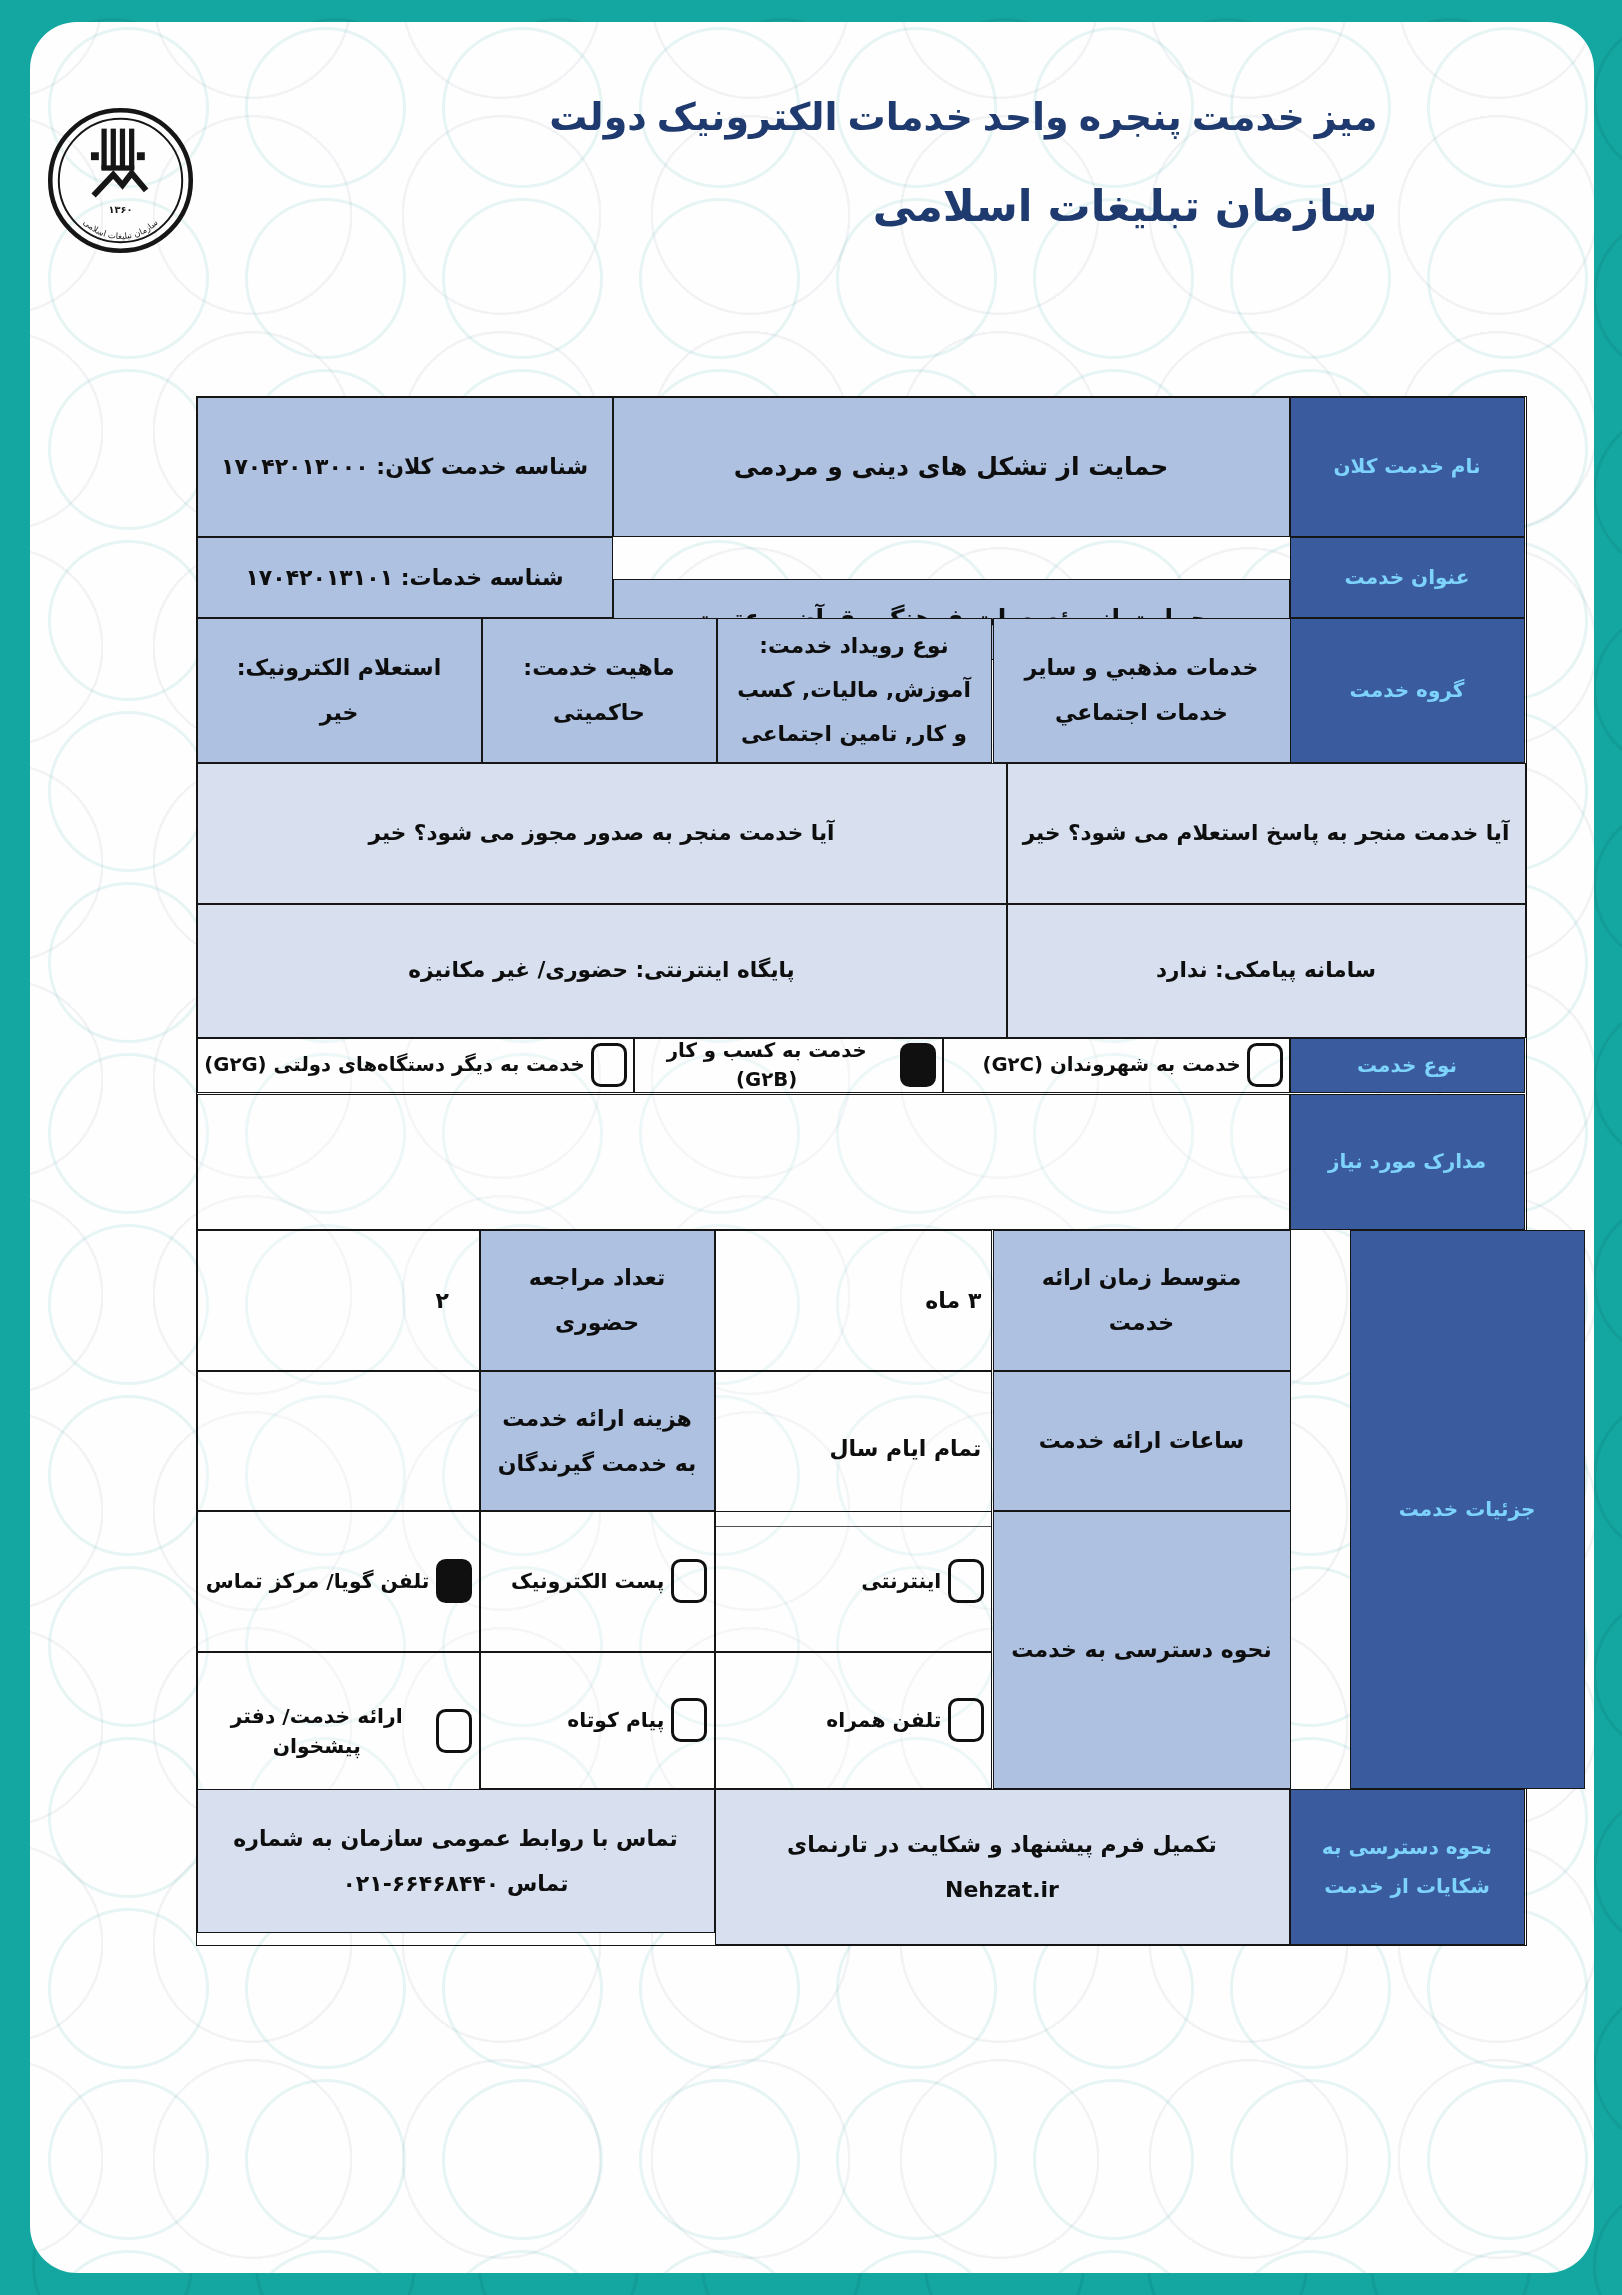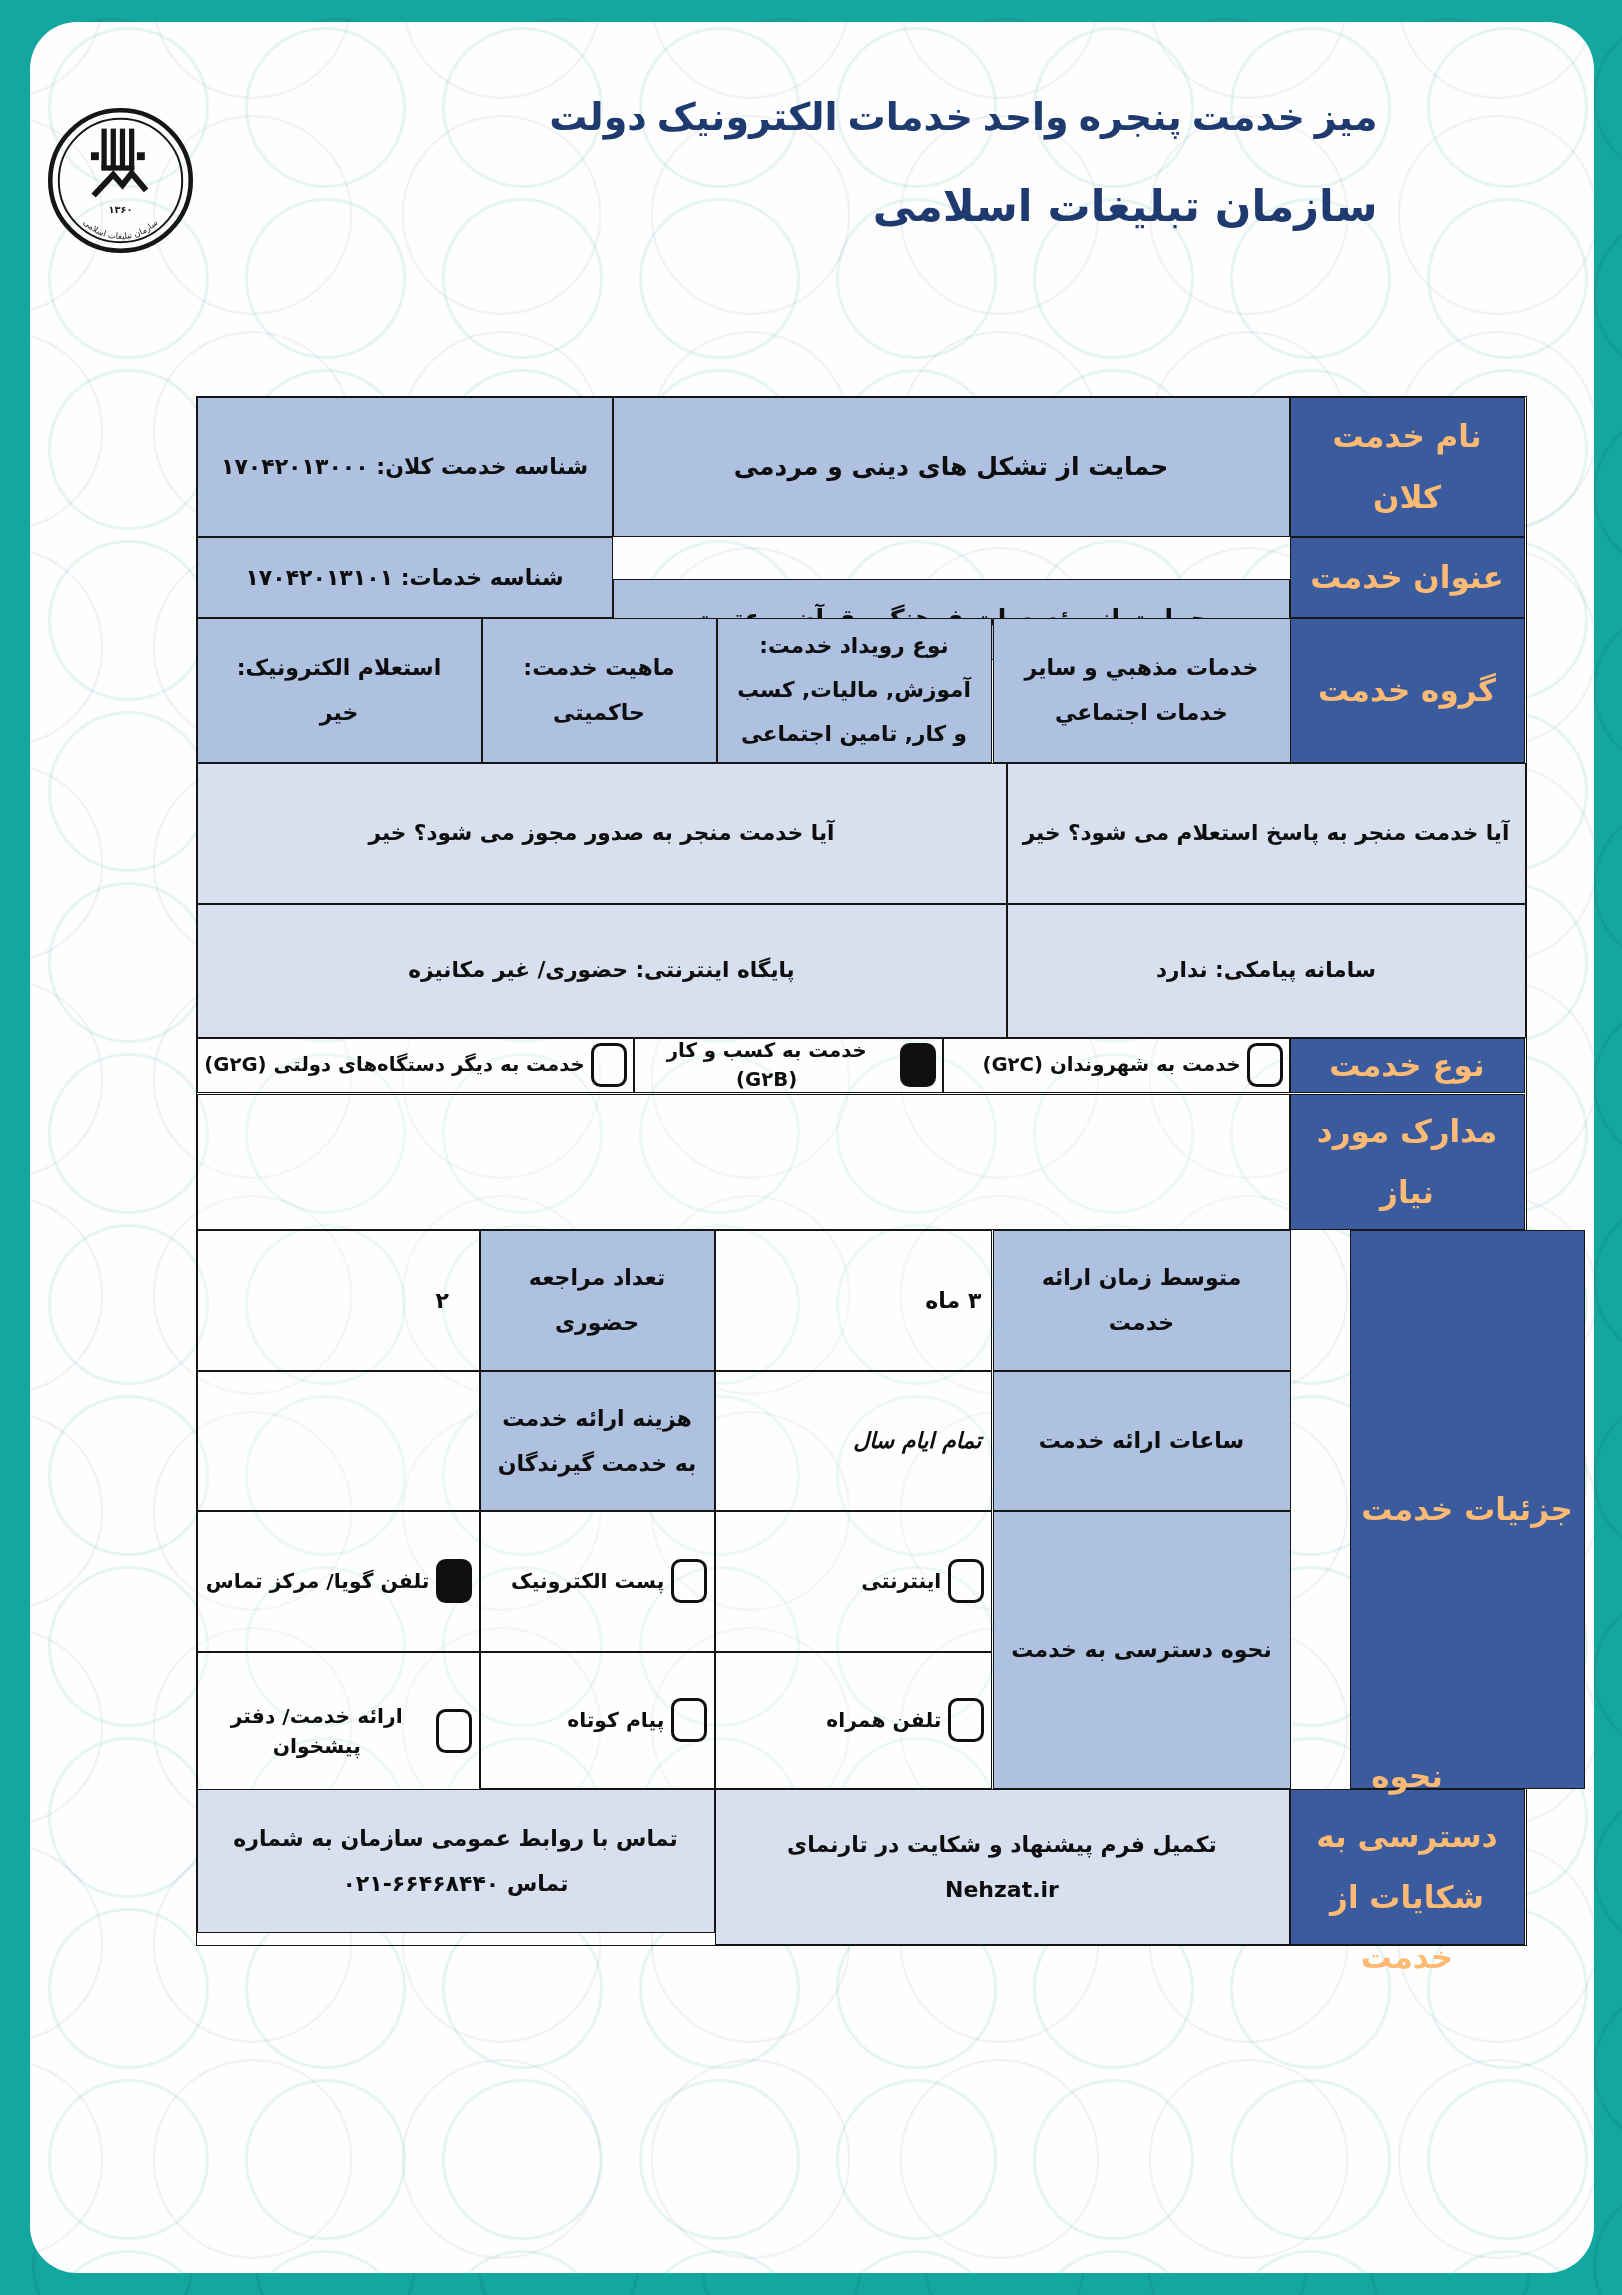--- a/index.html
+++ b/index.html
@@ -31,21 +31,21 @@
   .tbl{
     position:absolute;left:167px;top:375px;width:1329px;height:1548px;
     outline:1.3px solid #141414;
   }
   .cell{
     position:absolute;box-sizing:border-box;border:1.3px solid #161616;
     display:flex;align-items:center;justify-content:center;
     text-align:center;font-weight:bold;line-height:2.05;
     padding:6.6px 14.4px;
   }
-  .hdr{background:#3a5b9e;color:#fdba74;font-size:31px;line-height:1.95;padding:6.6px 9.2px;}
+  .hdr{background:#3a5b9e;color:#7dd3fc;font-size:20px;line-height:1.95;padding:6.6px 9.2px;}
   .med{background:#aec1e1;}
   .lav{background:#d8e0f0;}
   .wht{background:rgba(255,255,255,0.25);}
   .fs38{font-size:25px;}
   .fs34{font-size:22px;}
   .fs33{font-size:21.6px;}
   .start{justify-content:flex-start;}
   .cbrow{display:flex;align-items:center;gap:6.6px;font-size:19.7px;font-weight:bold;}
   .cbx{
     width:30px;height:38px;border:3.3px solid #101010;border-radius:9.8px;
@@ -131,21 +131,21 @@
     <div class="cell wht" style="left:0px;top:697px;width:1093px;height:136px;"></div>
 
     <div class="cell hdr" style="left:1153px;top:833px;width:235px;height:559px;">جزئیات خدمت</div>
 
     <div class="cell med fs34" style="left:796px;top:833px;width:298px;height:141px;">متوسط زمان ارائه خدمت</div>
     <div class="cell wht fs34 start" style="left:518px;top:833px;width:277px;height:141px;padding:6.6px 9.2px;">۳ ماه</div>
     <div class="cell med fs34" style="left:283px;top:833px;width:235px;height:141px;">تعداد مراجعه حضوری</div>
     <div class="cell wht fs34 start" style="left:0px;top:833px;width:283px;height:141px;padding:6.6px 29.5px;">۲</div>
 
     <div class="cell med fs34" style="left:796px;top:974px;width:298px;height:140px;">ساعات ارائه خدمت</div>
-    <div class="cell wht fs34 start" style="left:518px;top:974px;width:277px;height:140px;padding:6.6px 9.2px;font-style:italic;">تمام ایام سال</div>
+    <div class="cell wht fs34 start" style="left:518px;top:974px;width:277px;height:156px;padding:6.6px 9.2px;">تمام ایام سال</div>
     <div class="cell med fs34" style="left:283px;top:974px;width:235px;height:140px;">هزینه ارائه خدمت به خدمت گیرندگان</div>
     <div class="cell wht fs34 start" style="left:0px;top:974px;width:283px;height:140px;"></div>
 
     <div class="cell med fs34" style="left:796px;top:1114px;width:298px;height:278px;">نحوه دسترسی به خدمت</div>
 
     <div class="cell wht start" style="left:518px;top:1114px;width:277px;height:141px;padding:2.6px 6.6px;">
       <div class="cbrow acc-lbl">
         <span class="cbx"></span>
         <span class="cb-lbl">اینترنتی</span>
       </div>

